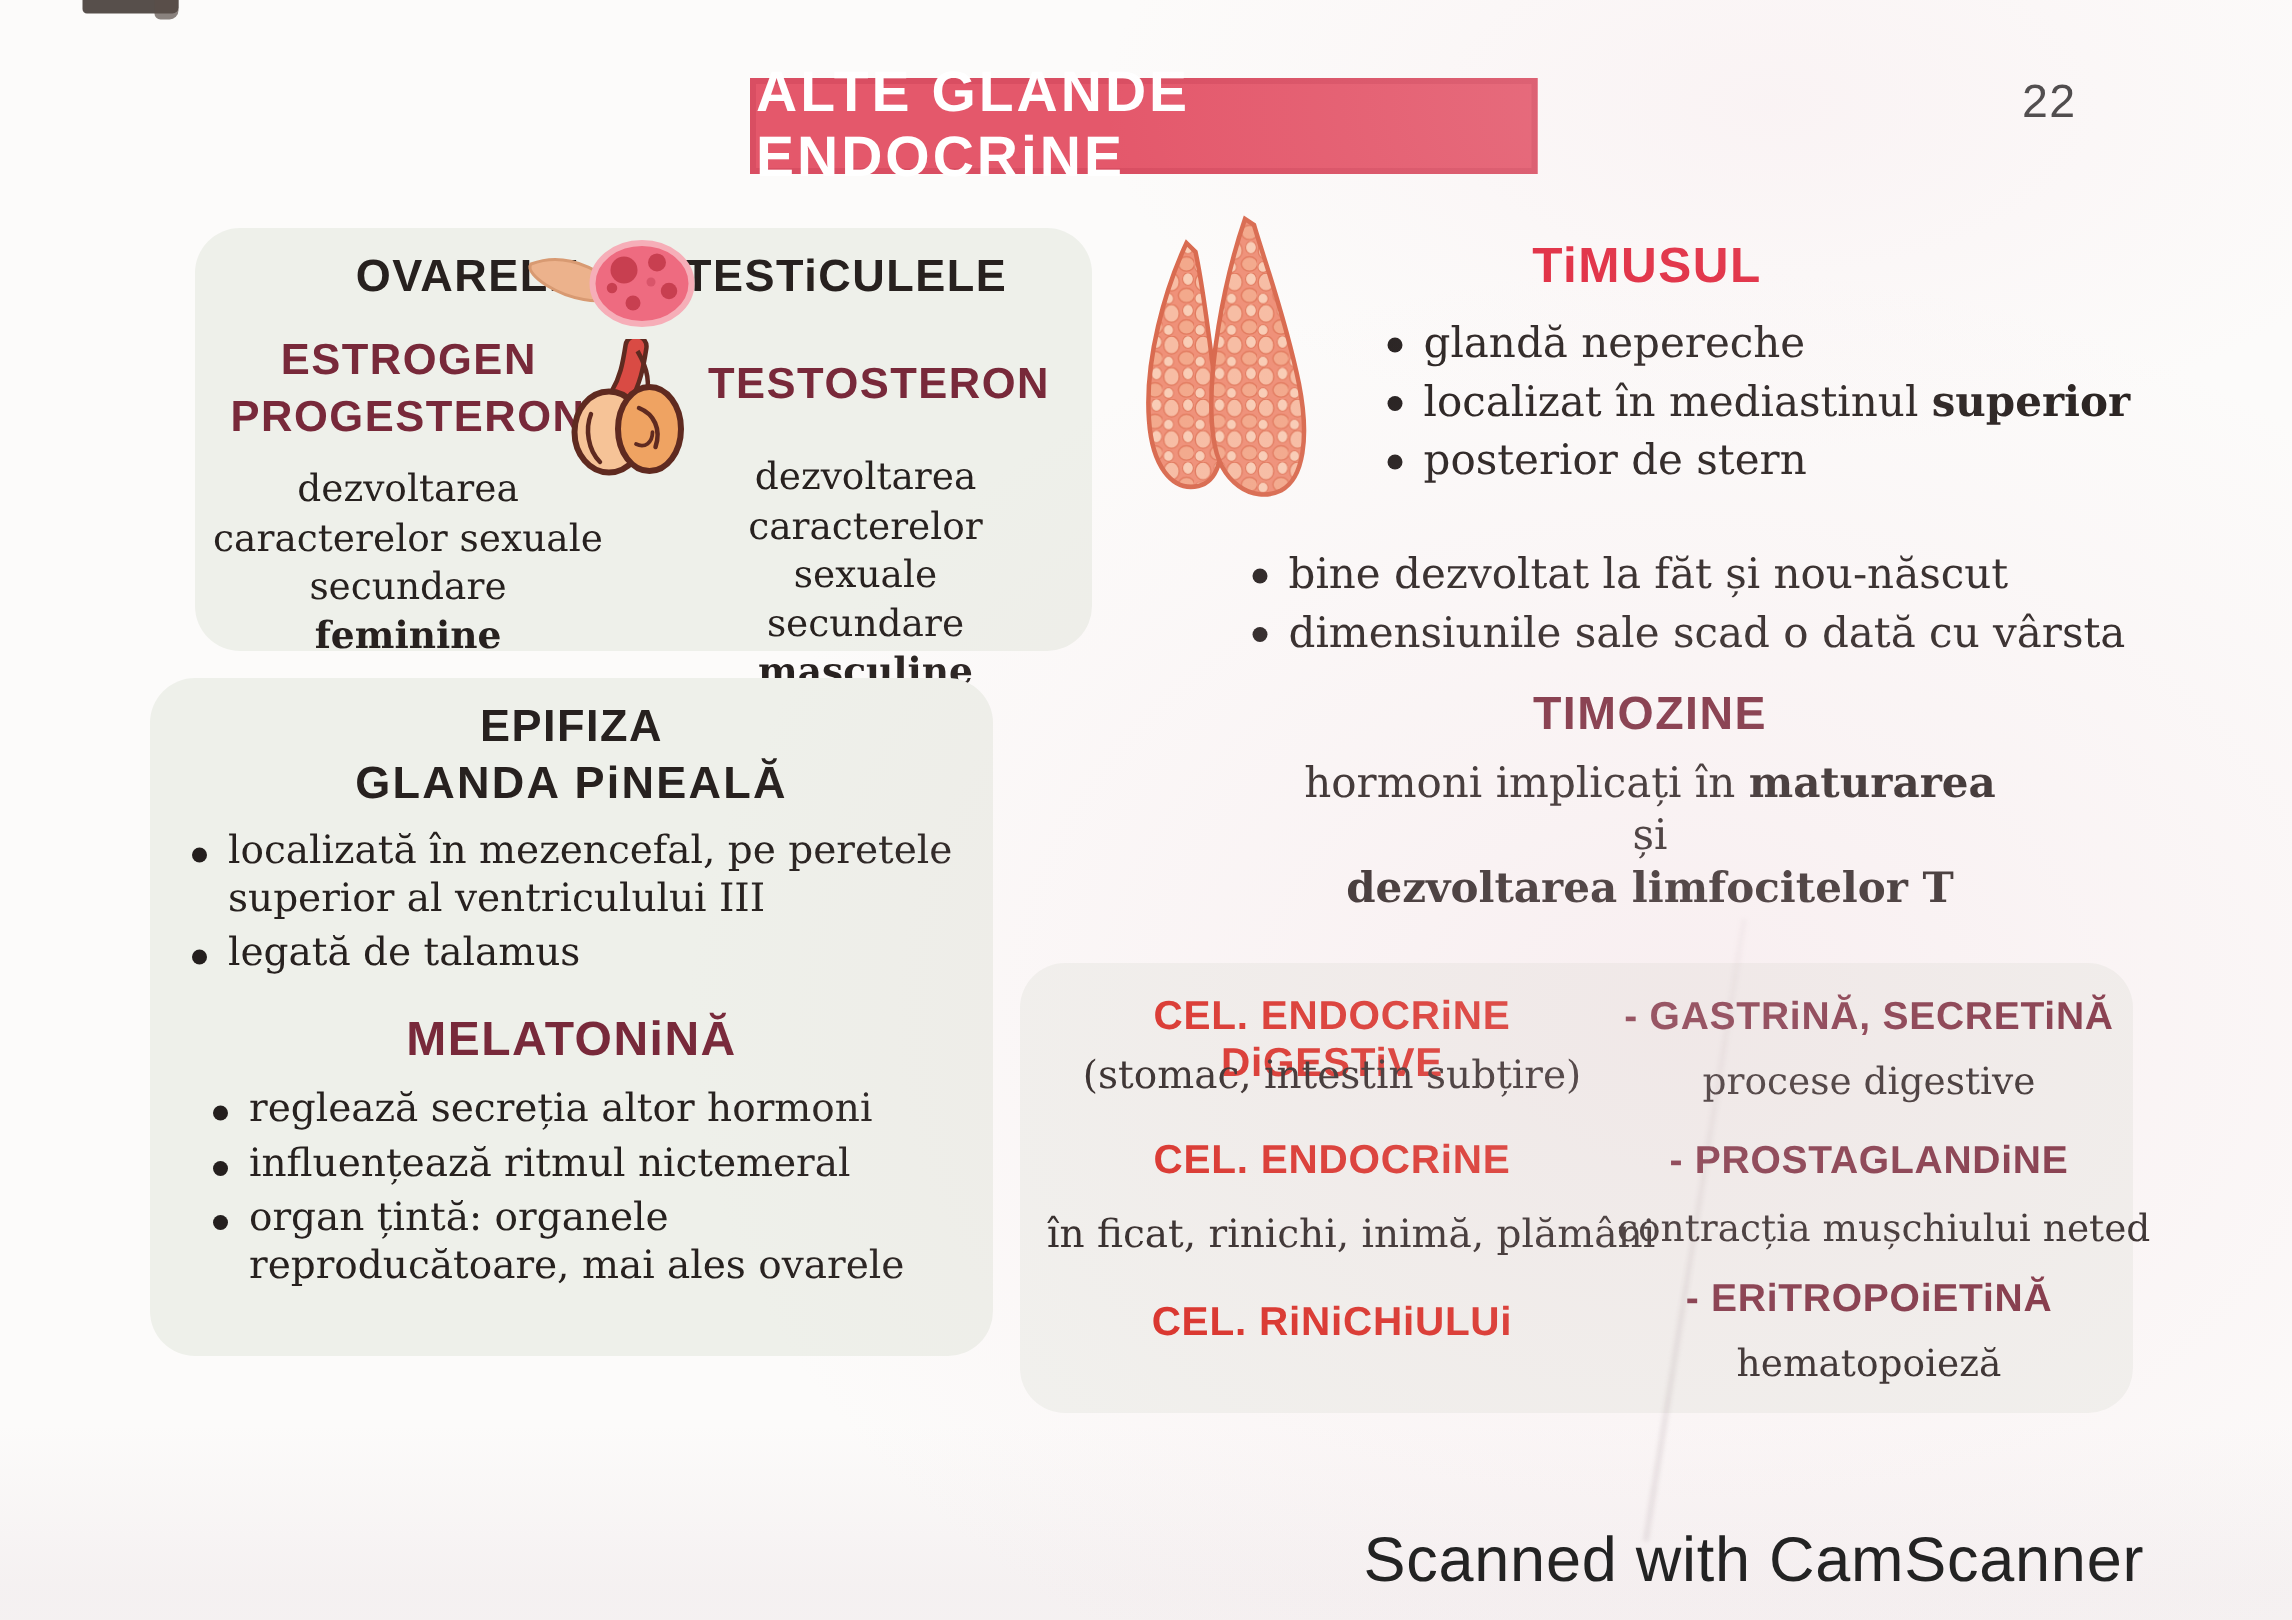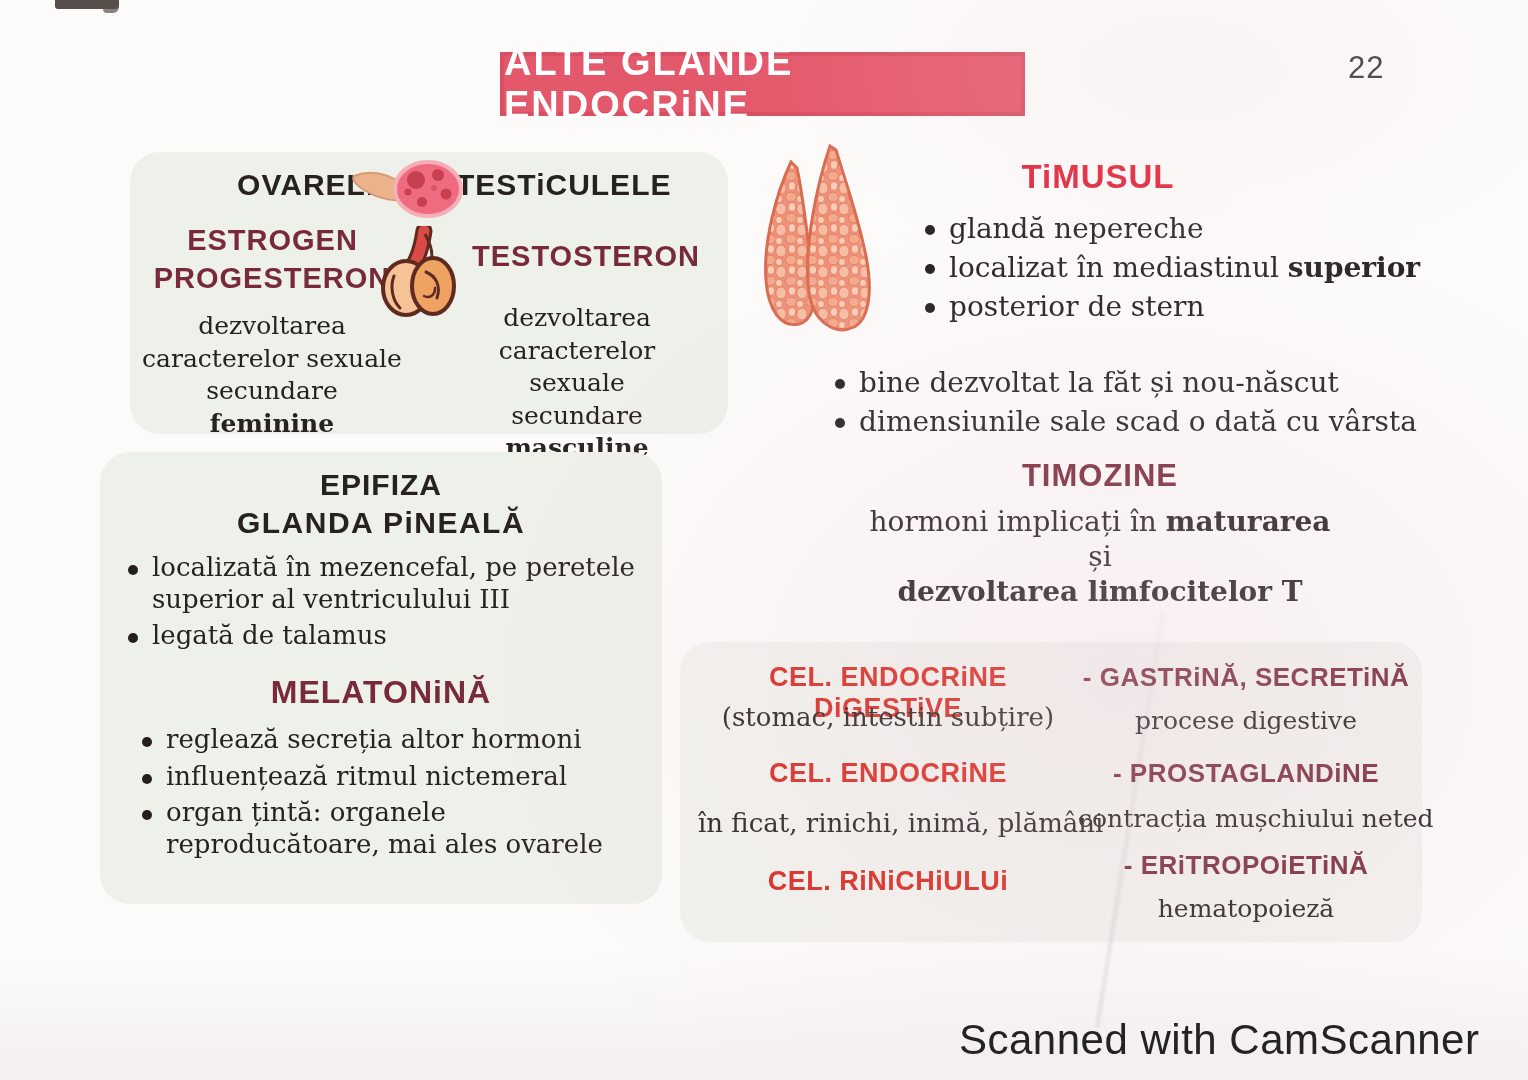--- a/index.html
+++ b/index.html
@@ -86,21 +86,21 @@
   .g-title2{top:20px;} .g-sub{top:64px;}
   .p-title{top:116px;} .p-sub{top:162px;}
   .er-title{top:208px;} .er-sub{top:252px;}
 
   .crease{
     left:1128px;top:610px;width:4px;height:420px;transform:rotate(9deg);
     background:linear-gradient(to bottom, rgba(120,100,105,0.05), rgba(120,100,105,0.16));
     filter:blur(1.5px);z-index:5;
   }
   .watermark{
-    left:959px;top:1016px;font-size:42px;color:#232323;letter-spacing:0.5px;
+    left:909px;top:1016px;font-size:42px;color:#232323;letter-spacing:0.5px;
     font-family:"Liberation Sans",sans-serif;z-index:7;
   }
   svg{display:block;}
 </style>
 </head>
 <body>
 
 <div class="page">
 
   <div class="abs smudge1"></div>

